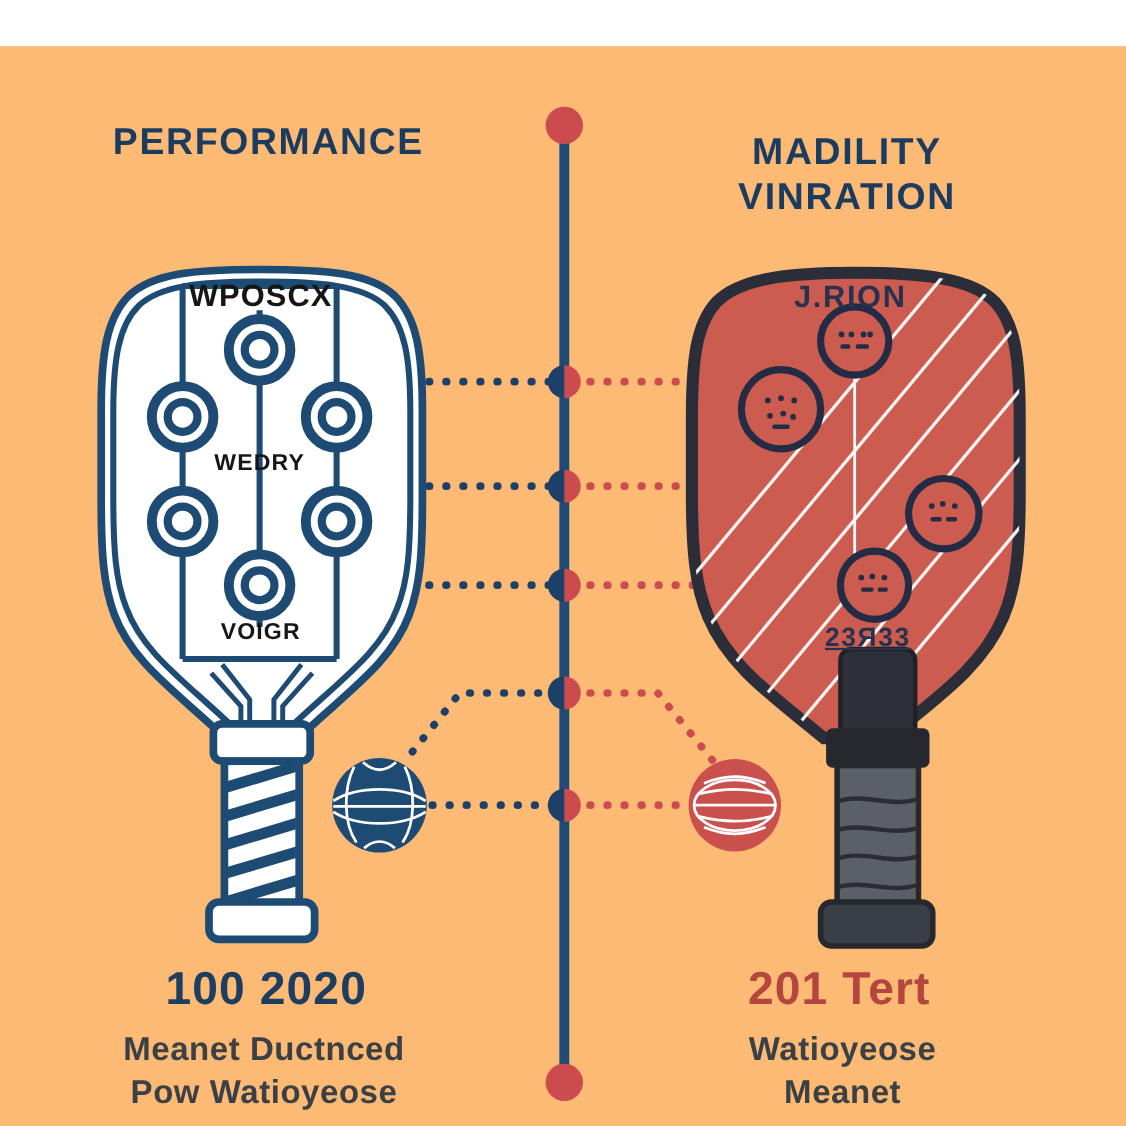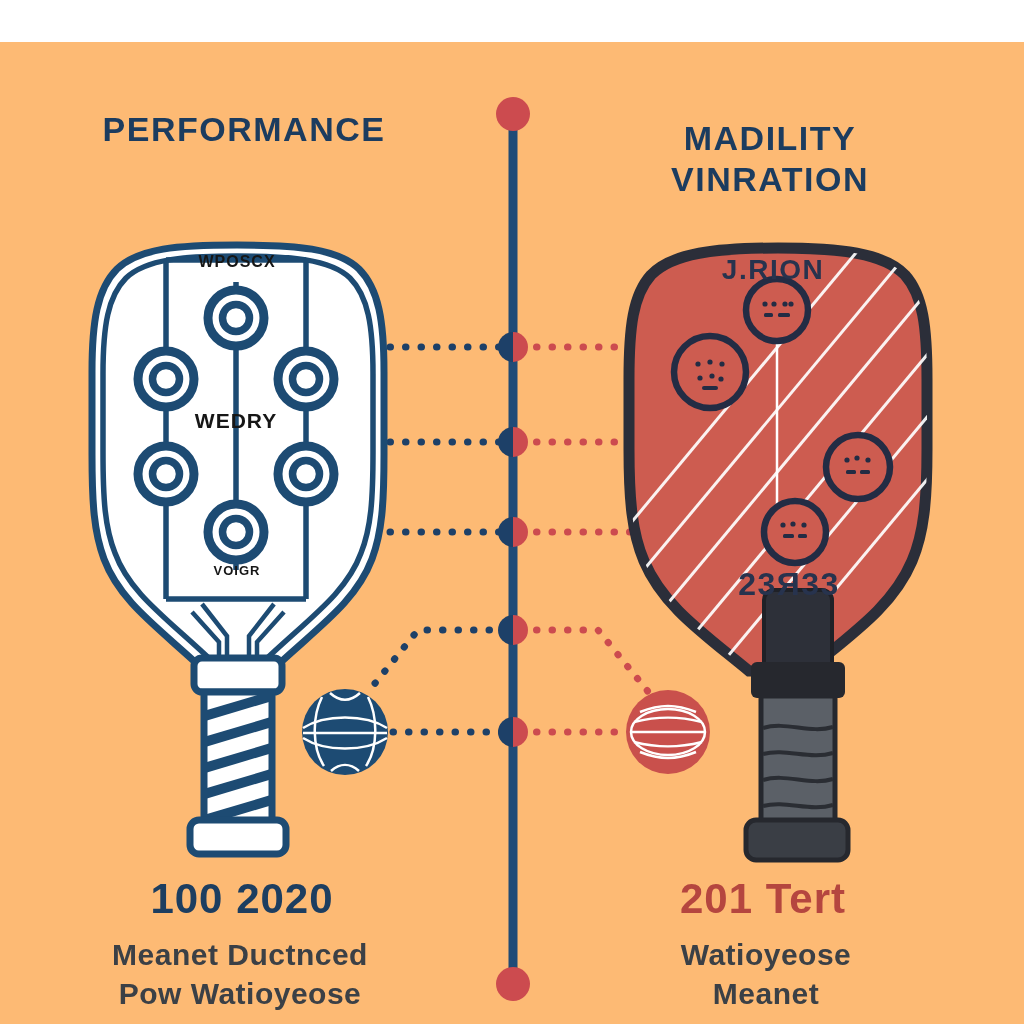--- a/index.html
+++ b/index.html
@@ -254,26 +254,26 @@
 
   <div class="txt title" style="left:244px;top:67px;">
     <div>PERFORMANCE</div>
   </div>
 
   <div class="txt title" style="left:770px;top:76px;">
     <div>MADILITY</div>
     <div>VINRATION</div>
   </div>
 
-  <div class="txt paddle-label" style="left:237px;top:211px;font-size:16px;">WPOSCX</div>
+  <div class="txt paddle-label" style="left:237px;top:211px;font-size:28px;">WPOSCX</div>
   <div class="txt paddle-label" style="left:236px;top:367px;font-size:21px;">WEDRY</div>
-  <div class="txt paddle-label" style="left:237px;top:521px;font-size:13px;">VOIGR</div>
+  <div class="txt paddle-label" style="left:237px;top:521px;font-size:21px;">VOIGR</div>
 
   <div class="txt paddle-label-r" style="left:773px;top:212px;font-size:28px;">J.RION</div>
-  <div class="txt paddle-label-r" style="left:789px;top:524px;font-size:32px;">23Я33</div>
+  <div class="txt paddle-label-r" style="left:789px;top:524px;font-size:24px;text-decoration:underline;">23Я33</div>
 
   <div class="txt stat stat-left" style="left:242px;top:833px;">100 2020</div>
   <div class="txt stat stat-right" style="left:763px;top:833px;">201 Tert</div>
 
   <div class="txt desc" style="left:240px;top:893px;">
     <div>Meanet Ductnced</div>
     <div>Pow Watioyeose</div>
   </div>
   <div class="txt desc" style="left:766px;top:893px;">
     <div>Watioyeose</div>

